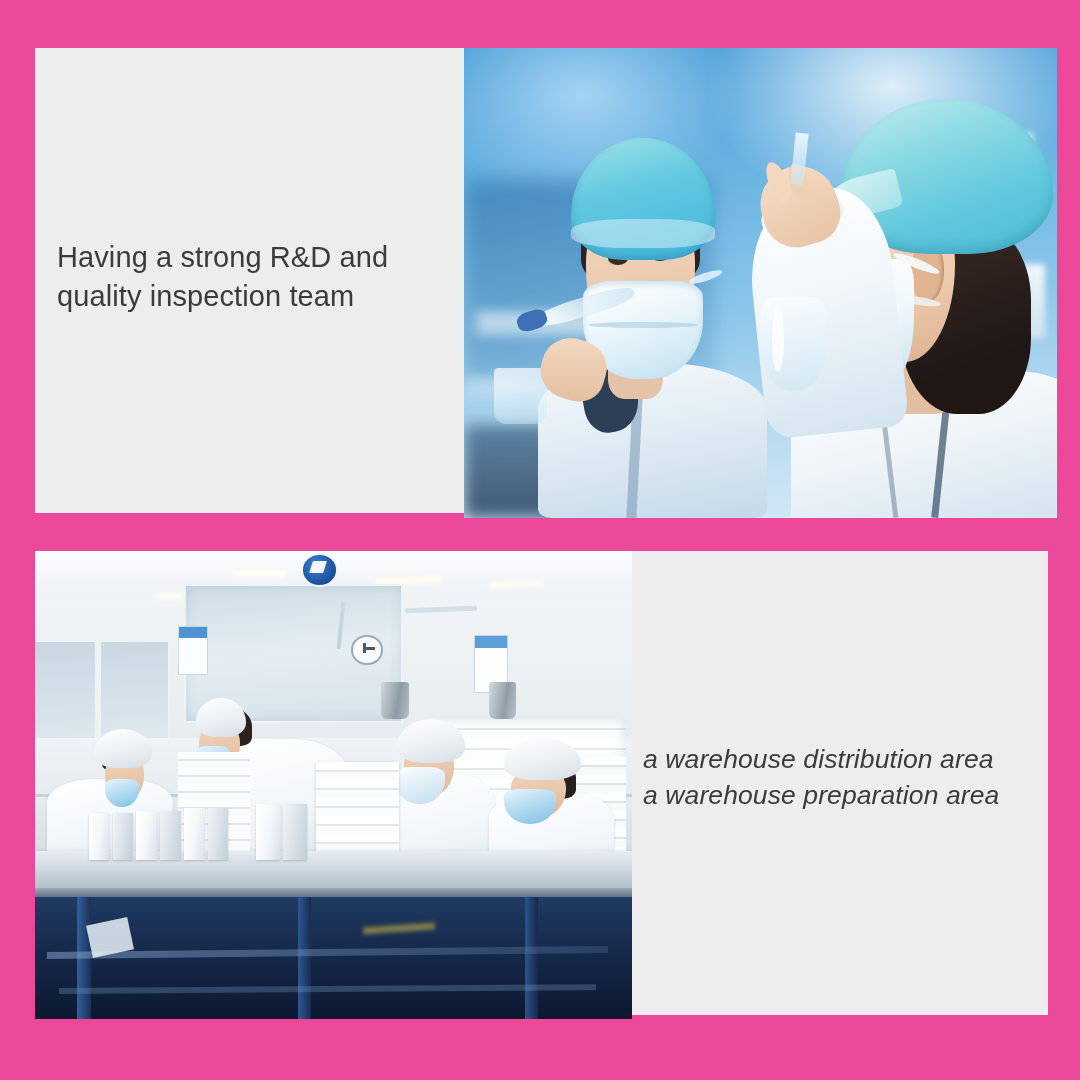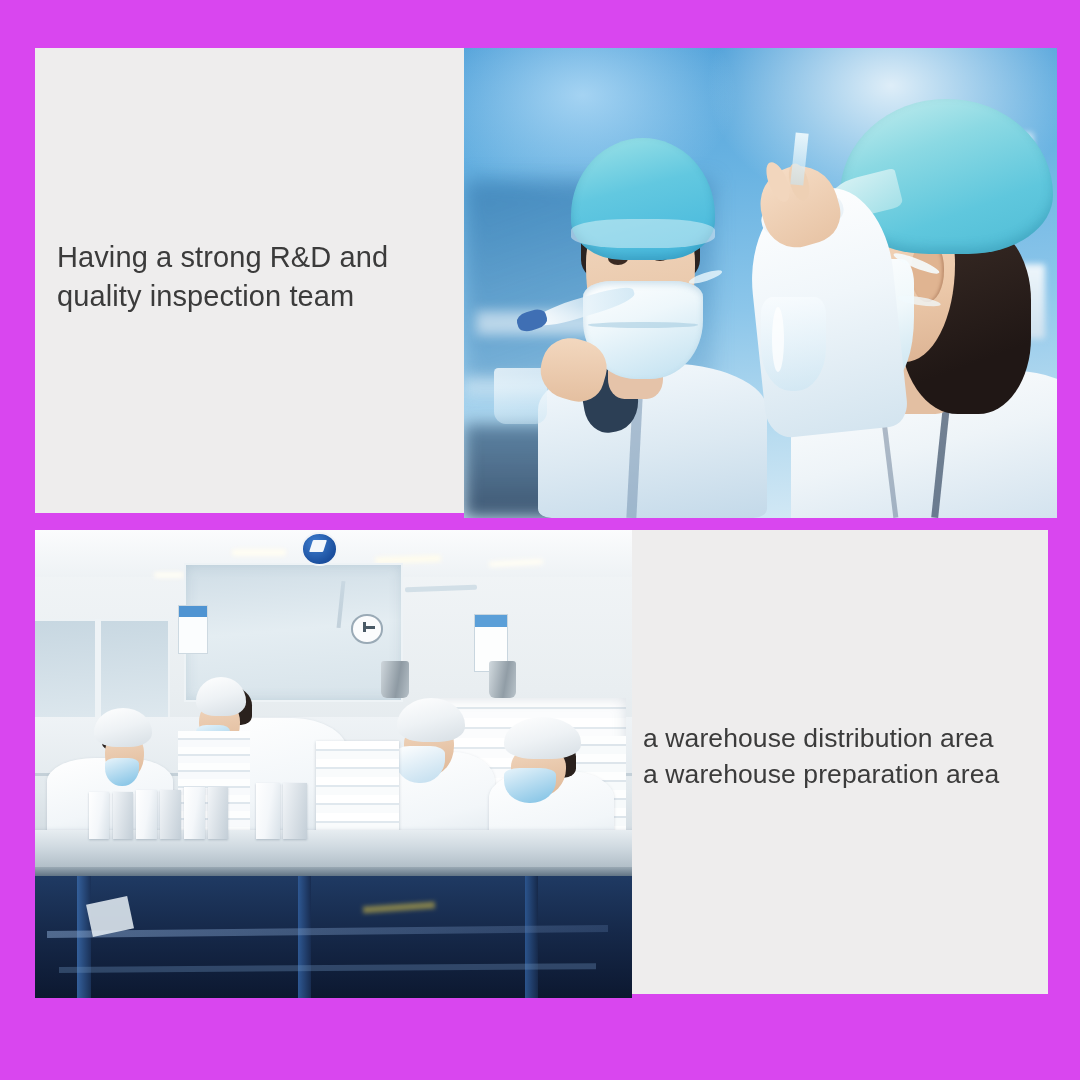--- a/index.html
+++ b/index.html
@@ -12,21 +12,21 @@
     width: 1080px;
     height: 1080px;
     font-family: "Liberation Sans", sans-serif;
     overflow: hidden;
     position: relative;
   }
 
   .page {
     position: absolute;
     inset: 0;
-    background: #d946ef;
+    background: #ec4899;
   }
 
   
   .section-top {
     position: absolute;
     left: 35px;
     top: 48px;
     width: 1022px;
     height: 470px;
   }
@@ -60,23 +60,24 @@
     width: 593px;
     height: 470px;
     overflow: hidden;
     background: #5ea8dd;
   }
 
   
   .section-bottom {
     position: absolute;
     left: 35px;
-    top: 530px;
+    top: 551px;
     width: 1013px;
     height: 468px;
+    font-style: italic;
   }
 
   .panel-grey-bottom {
     position: absolute;
     left: 560px;
     top: 0;
     width: 453px;
     height: 464px;
     background: #eeeded;
   }

